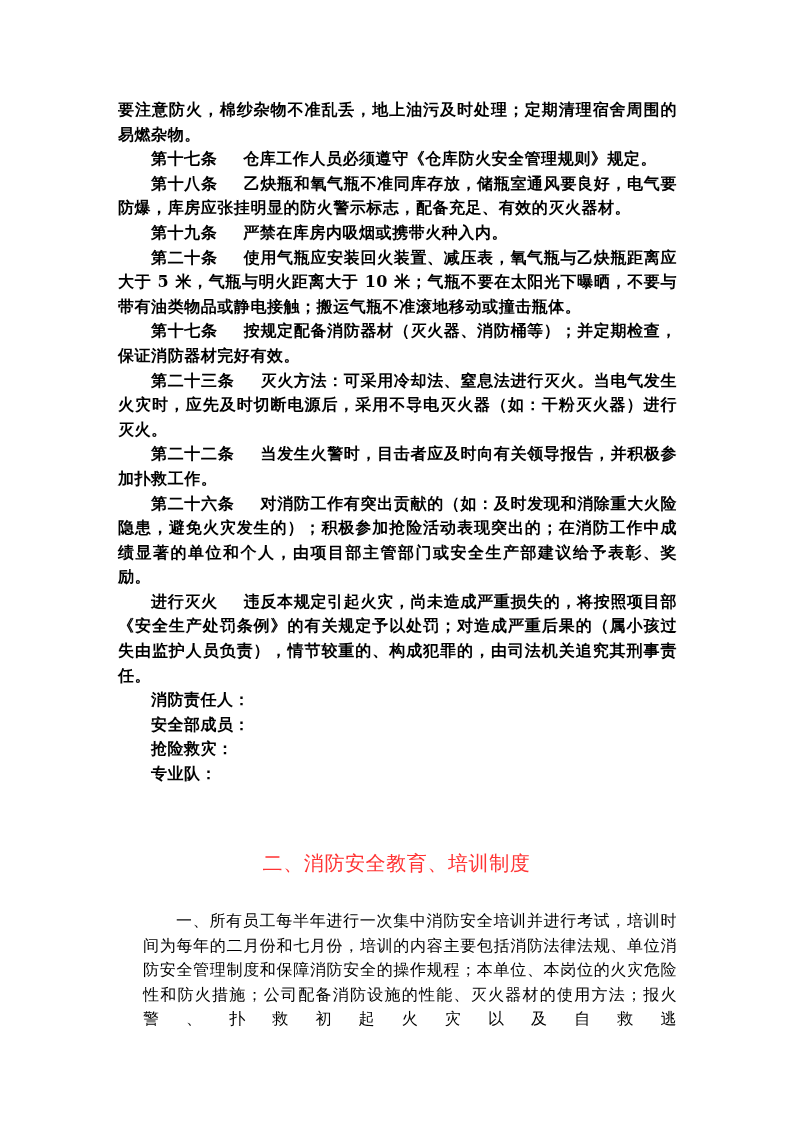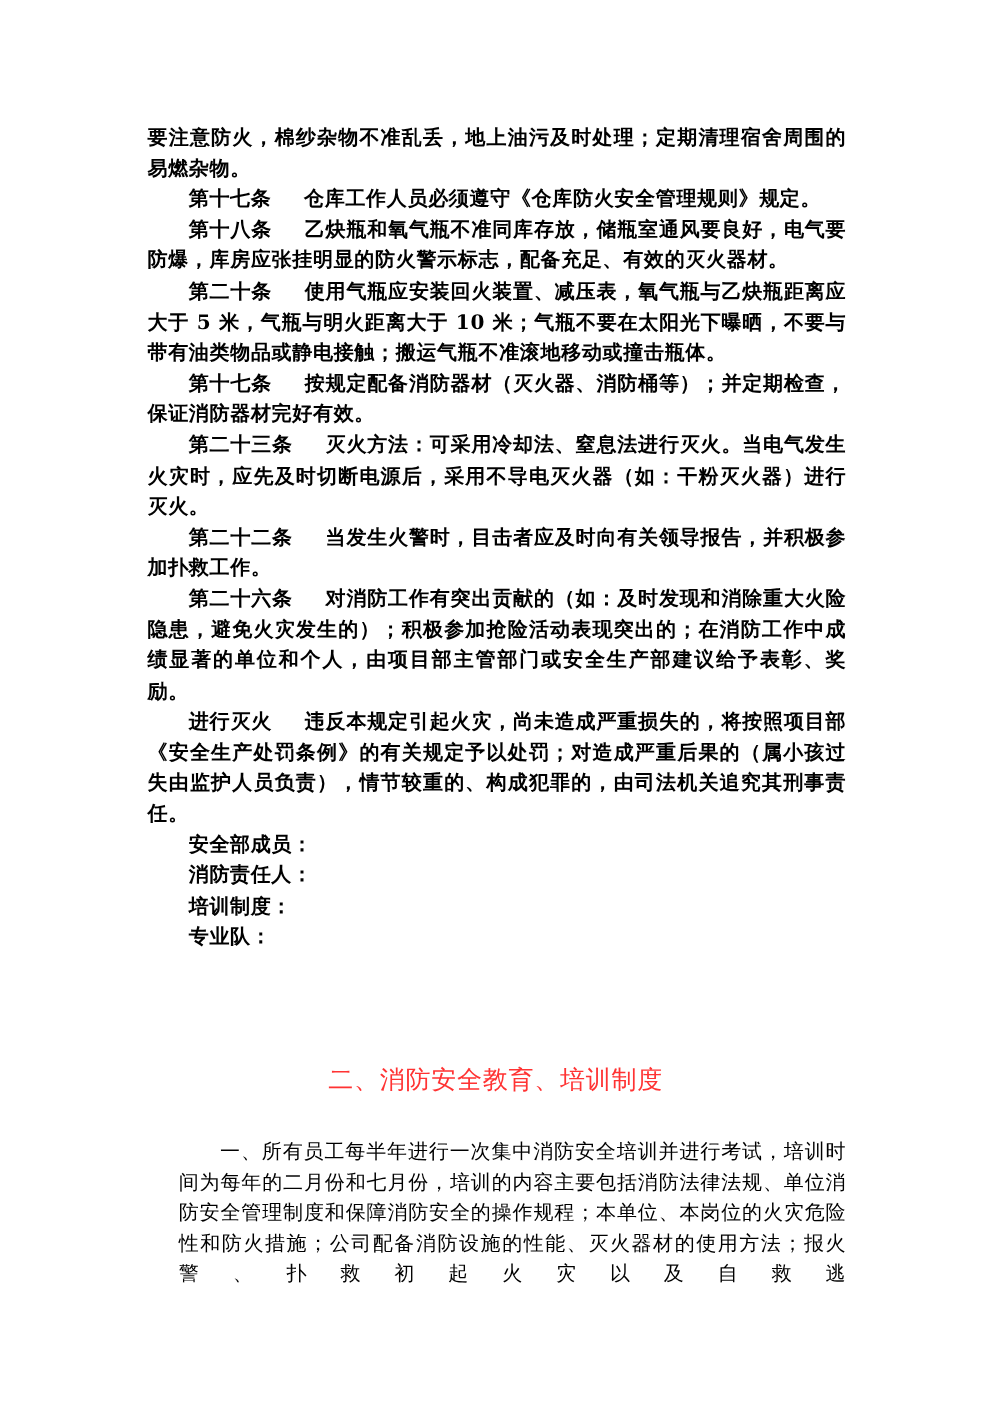--- a/index.html
+++ b/index.html
@@ -62,38 +62,39 @@
 </head>
 <body>
 
 <div class="page">
   <p class="p">要注意防火，棉纱杂物不准乱丢，地上油污及时处理；定期清理宿舍周围的易燃杂物。</p>
 
   <p class="p indent"><span class="art-no">第十七条</span><span class="art-gap"></span><span>仓库工作人员必须遵守《仓库防火安全管理规则》规定。</span></p>
 
   <p class="p indent"><span class="art-no">第十八条</span><span class="art-gap"></span><span>乙炔瓶和氧气瓶不准同库存放，储瓶室通风要良好，电气要防爆，库房应张挂明显的防火警示标志，配备充足、有效的灭火器材。</span></p>
 
+  <p class="p indent"><span class="art-no">第十九条</span><span class="art-gap"></span><span>严禁在库房内吸烟或携带火种入内。</span></p>
 
   <p class="p indent"><span class="art-no">第二十条</span><span class="art-gap"></span><span>使用气瓶应安装回火装置、减压表，氧气瓶与乙炔瓶距离应大于 5 米，气瓶与明火距离大于 10 米；气瓶不要在太阳光下曝晒，不要与带有油类物品或静电接触；搬运气瓶不准滚地移动或撞击瓶体。</span></p>
 
   <p class="p indent"><span class="art-no">第十七条</span><span class="art-gap"></span><span>按规定配备消防器材（灭火器、消防桶等）；并定期检查，保证消防器材完好有效。</span></p>
 
   <p class="p indent"><span class="art-no">第二十三条</span><span class="art-gap"></span><span>灭火方法：可采用冷却法、窒息法进行灭火。当电气发生火灾时，应先及时切断电源后，采用不导电灭火器（如：干粉灭火器）进行灭火。</span></p>
 
   <p class="p indent"><span class="art-no">第二十二条</span><span class="art-gap"></span><span>当发生火警时，目击者应及时向有关领导报告，并积极参加扑救工作。</span></p>
 
 
 
   <p class="p indent"><span class="art-no">第二十六条</span><span class="art-gap"></span><span>对消防工作有突出贡献的（如：及时发现和消除重大火险隐患，避免火灾发生的）；积极参加抢险活动表现突出的；在消防工作中成绩显著的单位和个人，由项目部主管部门或安全生产部建议给予表彰、奖励。</span></p>
 
   <p class="p indent"><span class="art-no">进行灭火</span><span class="art-gap"></span><span>违反本规定引起火灾，尚未造成严重损失的，将按照项目部《安全生产处罚条例》的有关规定予以处罚；对造成严重后果的（属小孩过失由监护人员负责），情节较重的、构成犯罪的，由司法机关追究其刑事责任。</span></p>
 
+  <p class="sig">消防责任人：</p>
   <p class="sig">安全部成员：</p>
-  <p class="sig">消防责任人：</p>
-  <p class="sig">培训制度：</p>
+  <p class="sig">抢险救灾：</p>
   <p class="sig">专业队：</p>
 </div>
 
 <div class="heading">二、消防安全教育、培训制度</div>
 
 <div class="section2">
   <p class="p indent" style="text-align-last: justify; margin-left: 25px;">一、所有员工每半年进行一次集中消防安全培训并进行考试，培训时间为每年的二月份和七月份，培训的内容主要包括消防法律法规、单位消防安全管理制度和保障消防安全的操作规程；本单位、本岗位的火灾危险性和防火措施；公司配备消防设施的性能、灭火器材的使用方法；报火警、扑救初起火灾以及自救逃</p>
 </div>
 
 </body></html>

